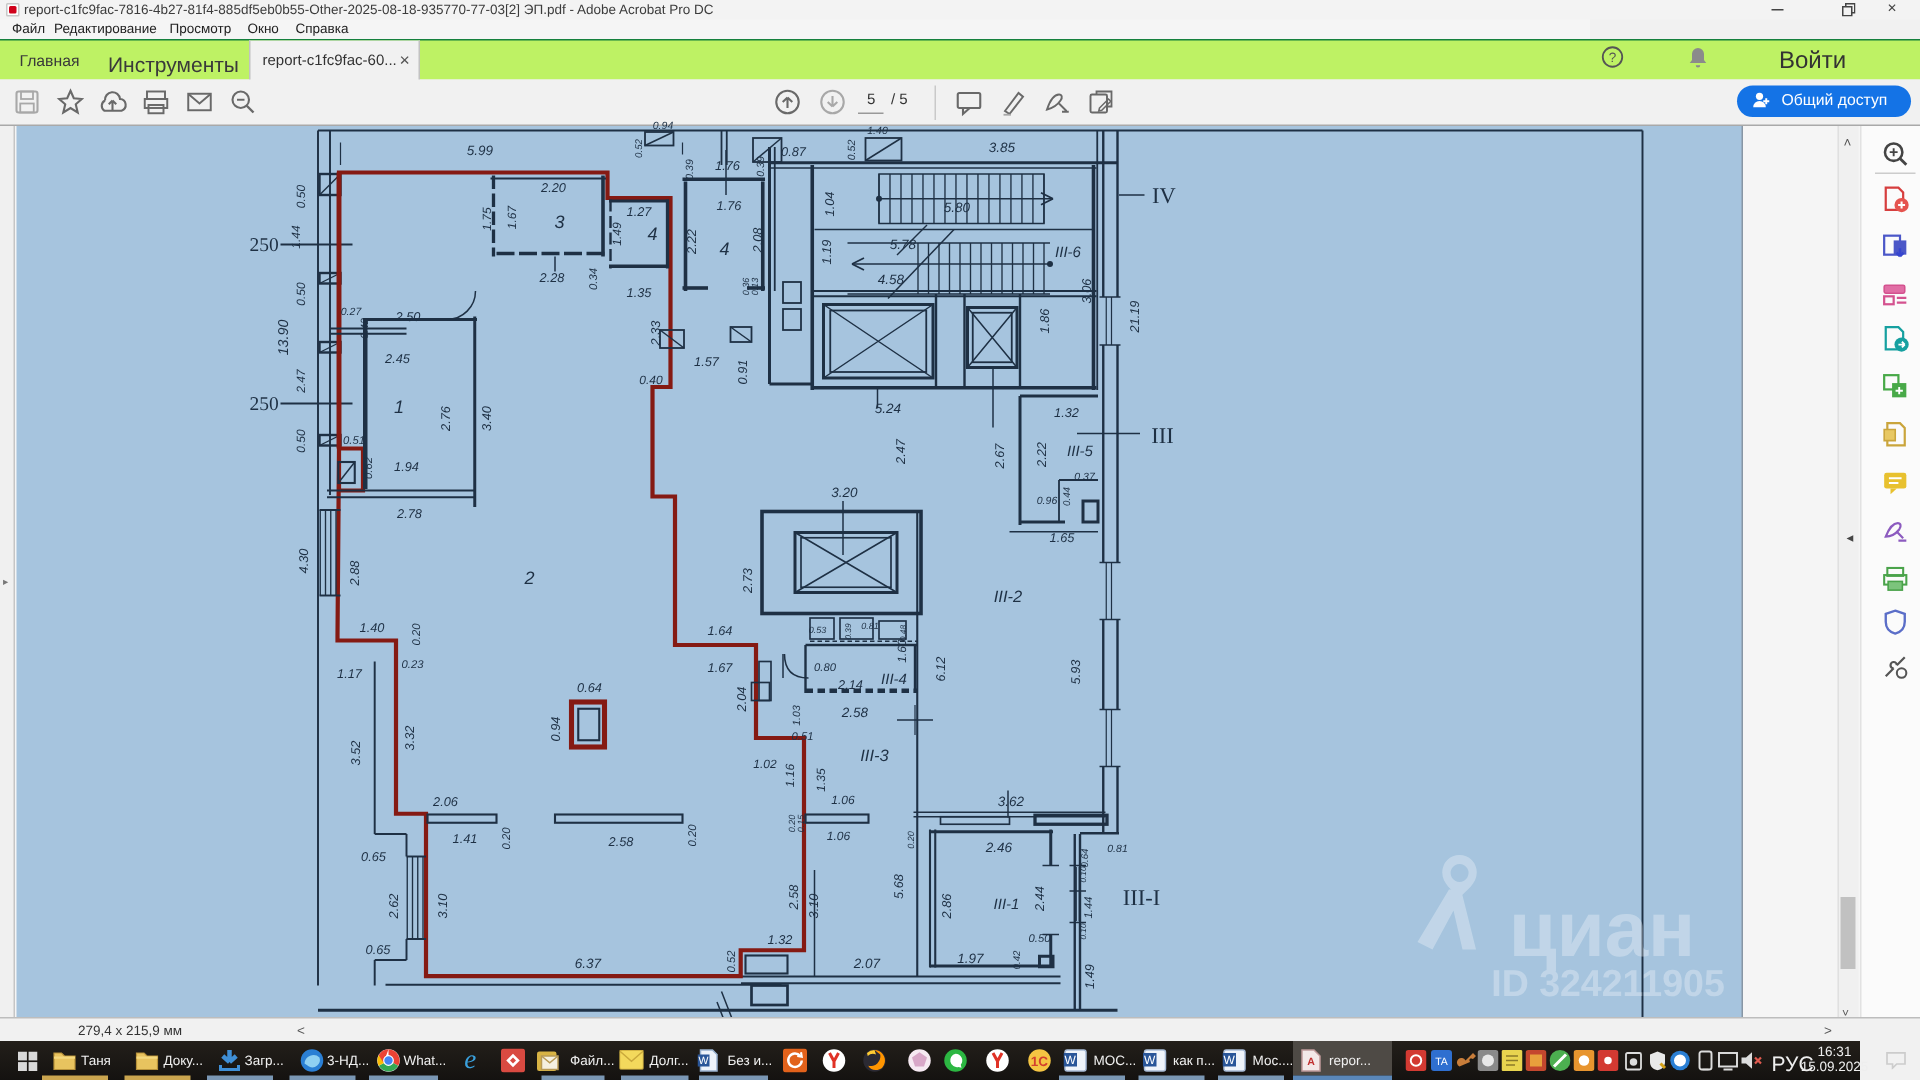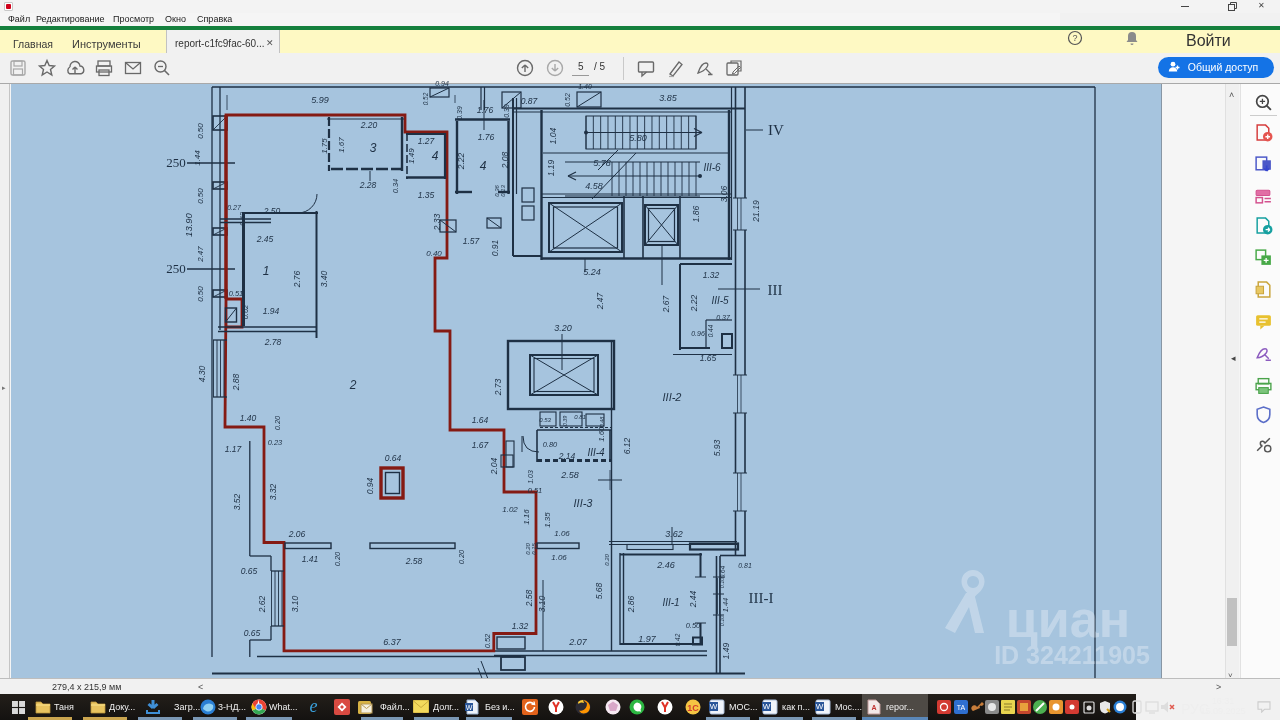--- a/index.html
+++ b/index.html
@@ -1,57 +1,58 @@
 <!DOCTYPE html>
 <html><head><meta charset="utf-8"><style>
 *{margin:0;padding:0;box-sizing:border-box}
 body{width:1280px;height:720px;overflow:hidden;font-family:"Liberation Sans",sans-serif;position:relative;background:#f1f1f1}
 .titlebar{position:absolute;left:0;top:0;width:1280px;height:13px;background:#f3f3f3;font-size:9px;color:#3c3c3c}
 .titlebar .ttl{position:absolute;left:16px;top:1px;letter-spacing:0}
 .adoico{position:absolute;left:4px;top:2px;width:9px;height:9px;background:#fff;border:1px solid #c8c8c8;border-radius:1px}
 .adoico::after{content:"";position:absolute;left:1px;top:1px;width:5px;height:5px;background:#d0021b;border-radius:1px}
 .menubar{position:absolute;left:0;top:13px;width:1060px;height:13px;background:#f5f5f5;font-size:9px;color:#222}
 .menubar span{position:absolute;top:1px}
-.tabbar{position:absolute;left:0;top:26px;width:1280px;height:27px;background:#fef9c3;border-top:4px solid #15803d}
+.tabbar{position:absolute;left:0;top:26px;width:1280px;height:27px;background:#bef264;border-top:1px solid #15803d}
 .tab{position:absolute;top:0;height:27px;font-size:10.5px;color:#444;text-align:center}
 .tab.act{background:#f1f1f1;border-left:1px solid #c2c2c2;border-right:1px solid #c2c2c2;color:#333}
 .toolbar{position:absolute;left:0;top:53px;width:1280px;height:31px;background:#f1f1f1;border-bottom:1px solid #a9a9a9}
 .tico{position:absolute;top:5px;width:20px;height:20px}
 .share{position:absolute;right:6px;top:3.5px;width:116px;height:21px;background:#1473e6;border-radius:11px;color:#fff;font-size:10.5px;text-align:center;line-height:21px}
 .docarea{position:absolute;left:0;top:84px;width:1280px;height:594px;background:#f5f5f5}
 .leftstrip{position:absolute;left:0;top:84px;width:10px;height:594px;background:#f0f0f0;border-right:1px solid #c5c5c5}
 .bluepage{position:absolute;left:11px;top:84px;width:1151px;height:594px;background:#a6c4de;border-right:1px solid #8896a4}
 .gutter{position:absolute;left:1163px;top:84px;width:62px;height:594px;background:#f5f5f5}
 .vscroll{position:absolute;left:1225px;top:84px;width:14px;height:594px;background:#f0f0f0;border-left:1px solid #e0e0e0}
 .vthumb{position:absolute;left:1227px;top:598px;width:10px;height:48px;background:#c1c1c1}
 .rpanel{position:absolute;left:1240px;top:84px;width:40px;height:594px;background:#fbfbfb;border-left:1px solid #e2e2e2}
 .statusbar{position:absolute;left:0;top:678px;width:1280px;height:16px;background:#f1f1f1;border-top:1px solid #bdbdbd;font-size:9px;color:#333}
-.taskbar{position:absolute;left:0;top:694px;width:1136px;height:26px;background:linear-gradient(#231f1a,#141210);color:#eee;font-size:9px}
+.taskbar{position:absolute;left:0;top:694px;width:1240px;height:26px;background:linear-gradient(#231f1a,#141210);color:#eee;font-size:9px}
 .tlabel{position:absolute;top:8px;color:#f0f0f0;white-space:nowrap}
 .uline{position:absolute;top:23px;height:2.5px;background:#7a97b4}
 </style></head><body>
 <div class="titlebar">
     <div class="adoico"></div>
+    <span class="ttl">report-c1fc9fac-7816-4b27-81f4-885df5eb0b55-Other-2025-08-18-935770-77-03[2] ЭП.pdf - Adobe Acrobat Pro DC</span>
     <div style="position:absolute;left:1181px;top:6px;width:8px;height:1.2px;background:#444"></div>
     <svg style="position:absolute;left:1228px;top:2px" width="9" height="9" viewBox="0 0 9 9">
       <rect x="0.5" y="2.5" width="6" height="6" fill="none" stroke="#444" stroke-width="1"></rect>
       <path d="M2.5,2.5 L2.5,0.5 L8.5,0.5 L8.5,6.5 L6.5,6.5" fill="none" stroke="#444" stroke-width="1"></path>
     </svg>
     <span style="position:absolute;left:1258px;top:1px;font-size:8px;color:#444">✕</span>
   </div>
 <div class="menubar">
     <span style="left:8px">Файл</span>
     <span style="left:36px">Редактирование</span>
     <span style="left:113px">Просмотр</span>
     <span style="left:165px">Окно</span>
     <span style="left:197px">Справка</span>
   </div>
 <div class="tabbar">
     <span style="position:absolute;left:13px;top:8px;font-size:10.5px;color:#3a3a3a">Главная</span>
-    <span style="position:absolute;left:72px;top:8px;font-size:11px;color:#3a3a3a">Инструменты</span>
+    <span style="position:absolute;left:72px;top:8px;font-size:14px;color:#3a3a3a">Инструменты</span>
     <div class="tab act" style="left:166px;width:114px"></div>
     <span style="position:absolute;left:175px;top:8px;font-size:10px;color:#333">report-c1fc9fac-60...</span>
     <span style="position:absolute;left:266px;top:8px;font-size:9px;color:#555">✕</span>
   </div>
 <div class="toolbar">
     <svg class="tico" style="left:8px" viewBox="0 0 20 20">
       <rect x="3" y="3" width="14" height="14" rx="1.5" fill="none" stroke="#a8a8a8" stroke-width="1.4"></rect>
       <rect x="6" y="3" width="8" height="5" fill="none" stroke="#a8a8a8" stroke-width="1.2"></rect>
       <rect x="5.5" y="11" width="9" height="6" fill="none" stroke="#a8a8a8" stroke-width="1.2"></rect>
     </svg>
@@ -580,21 +581,21 @@
     <span class="tlabel" style="left:54px">Таня</span>
     <svg style="position:absolute;left:90px;top:5px" width="16" height="16" viewBox="0 0 16 16">
       <path d="M1,3 L6,3 L8,5 L15,5 L15,14 L1,14 Z" fill="#e8c35f" stroke="#b8923a" stroke-width="0.8"></path>
       <path d="M1,6 L15,6" stroke="#f4d87e" stroke-width="1.5"></path>
     </svg>
     <span class="tlabel" style="left:109px">Доку...</span>
     <svg style="position:absolute;left:145px;top:5px" width="16" height="16" viewBox="0 0 16 16">
       <path d="M8,1 L8,9 M8,9 L3.5,5 M8,9 L12.5,5" stroke="#3f8fd6" stroke-width="3" fill="none"></path>
       <path d="M2,11 L2,14 L14,14 L14,11" stroke="#3f8fd6" stroke-width="2" fill="none"></path>
     </svg>
-    <span class="tlabel" style="left:174px">Загр...</span>
+    <span class="tlabel" style="left:163px">Загр...</span>
     <svg style="position:absolute;left:200px;top:5px" width="16" height="16" viewBox="0 0 16 16">
       <circle cx="8" cy="8" r="7.5" fill="#2a7fd4"></circle>
       <path d="M3,10 a6,6 0 0 1 10,-4 a5,5 0 0 1 -7,6 Z" fill="#8fd0f2"></path>
     </svg>
     <span class="tlabel" style="left:218px">3-НД...</span>
     <svg style="position:absolute;left:251px;top:5px" width="16" height="16" viewBox="0 0 16 16">
       <circle cx="8" cy="8" r="7.5" fill="#fff"></circle>
       <path d="M8,8 L8,0.5 a7.5,7.5 0 0 1 6.5,11 Z" fill="#ea4335"></path>
       <path d="M8,8 L14.5,11.5 a7.5,7.5 0 0 1 -13,0 Z" fill="#34a853"></path>
       <path d="M8,8 L1.5,11.5 a7.5,7.5 0 0 1 0,-7 Z" fill="#fbbc05"></path>

